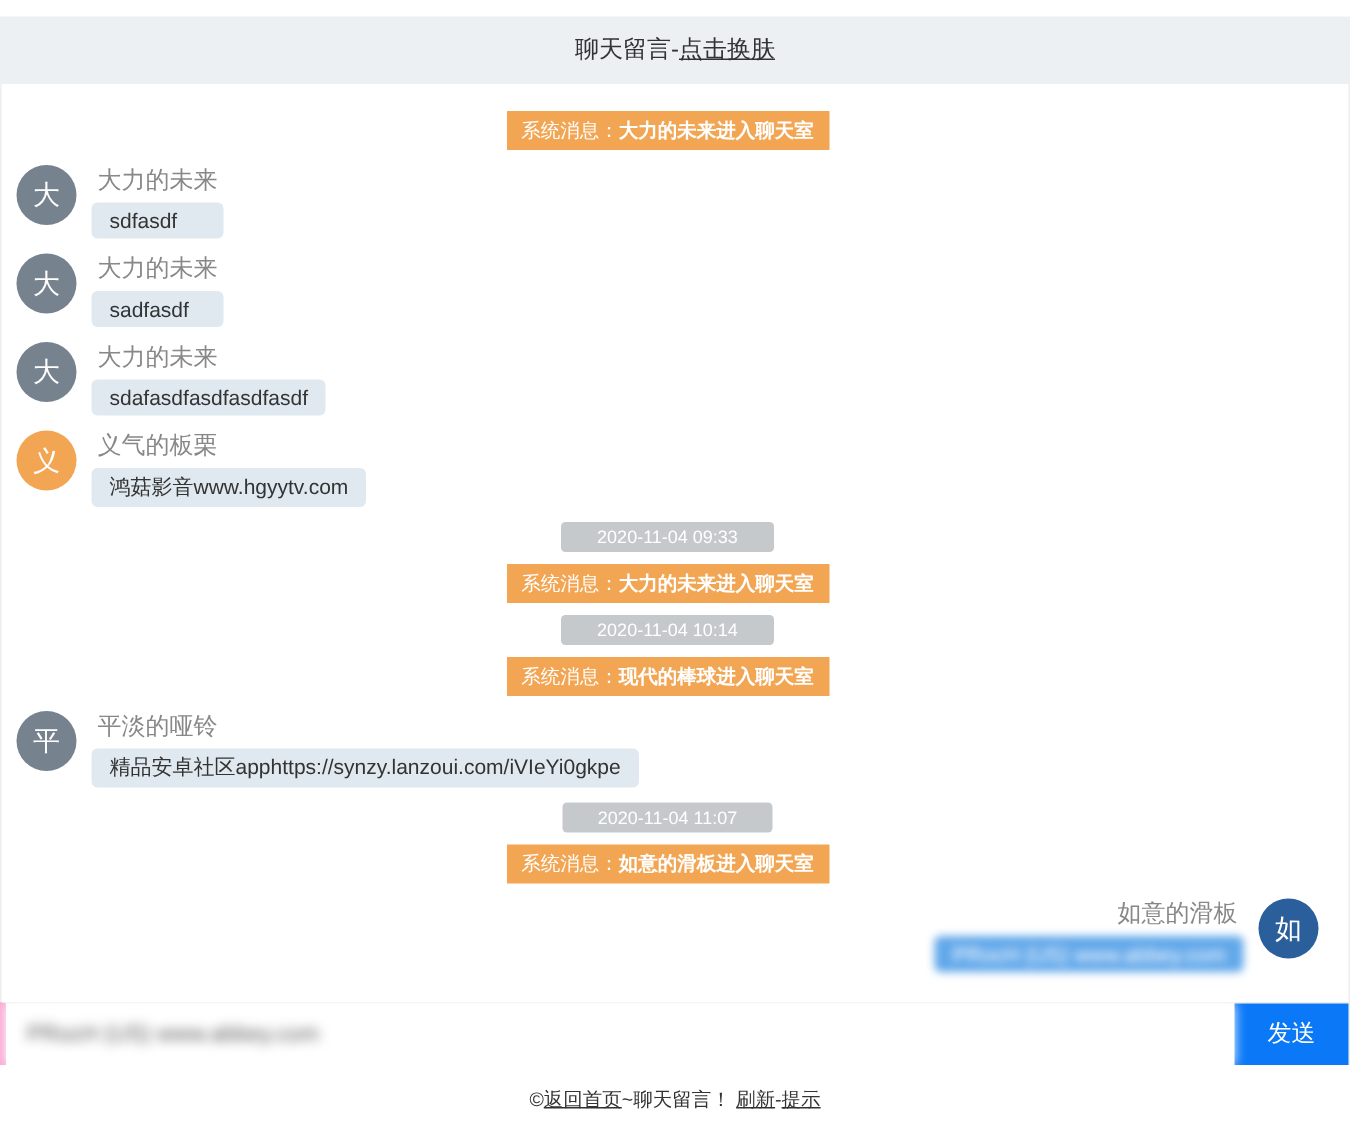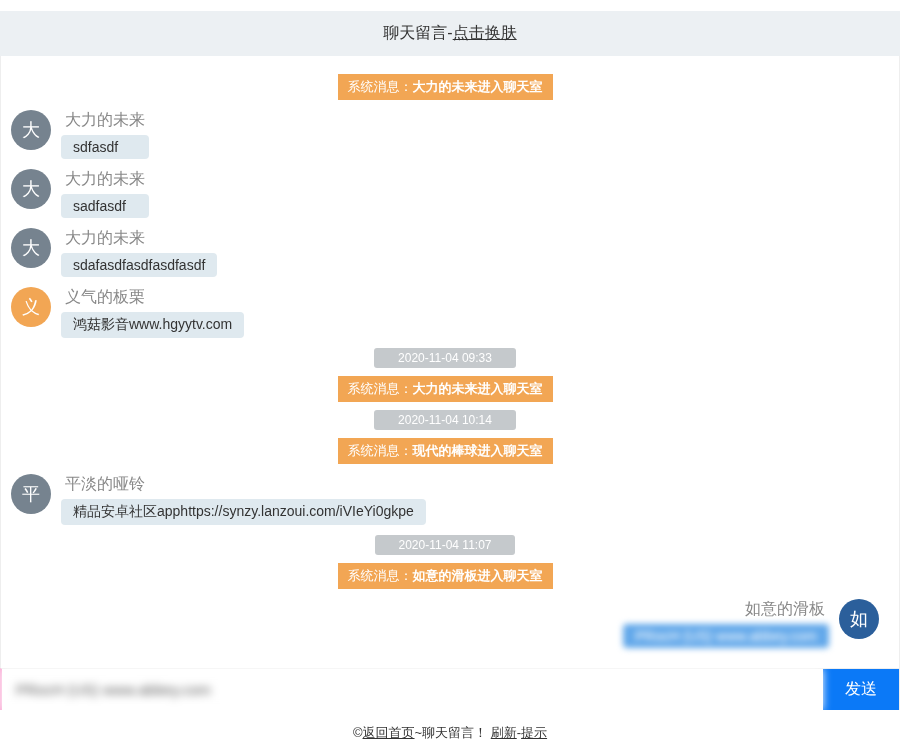--- a/index.html
+++ b/index.html
@@ -29,21 +29,21 @@
     .avatar.blue { background: #2b5f9b; }
     
     .msg-content { display: flex; flex-direction: column; max-width: 70%; }
     .msg-row.right .msg-content { align-items: flex-end; }
     
     .username { font-size: 16px; color: #888; margin-bottom: 4px; padding: 0 4px; font-family: Liberation Serif, serif; }
     
     .bubble { background: #dfe9ef; padding: 4px 12px; border-radius: 4px; color: #333; word-break: break-all; display: inline-block; }
     .bubble.right { background: #62a8ea; color: #fff; filter: blur(3px); }
     
-    .input-area { display: flex; border-left: 2px solid #f9a8d4; border-right: 1px solid #eee; border-top: 1px solid #eee; }
+    .input-area { display: flex; border-left: 4px solid #f9a8d4; border-right: 1px solid #eee; border-top: 1px solid #eee; }
     .input-field { flex: 1; padding: 12px 14px; border: none; outline: none; font-size: 15px; color: #555; filter: blur(4px); }
     .send-btn { background: #0b79f7; color: #fff; border: none; padding: 0 22px; font-size: 16px; cursor: pointer; }
     
     .footer { text-align: center; padding: 14px 0 6px; font-size: 13px; color: #333; }
     .footer a { color: #333; text-decoration: underline; cursor: pointer; }
     .footer .nolink { color: #333; }
   </style>
 </head>
 <body>
 

